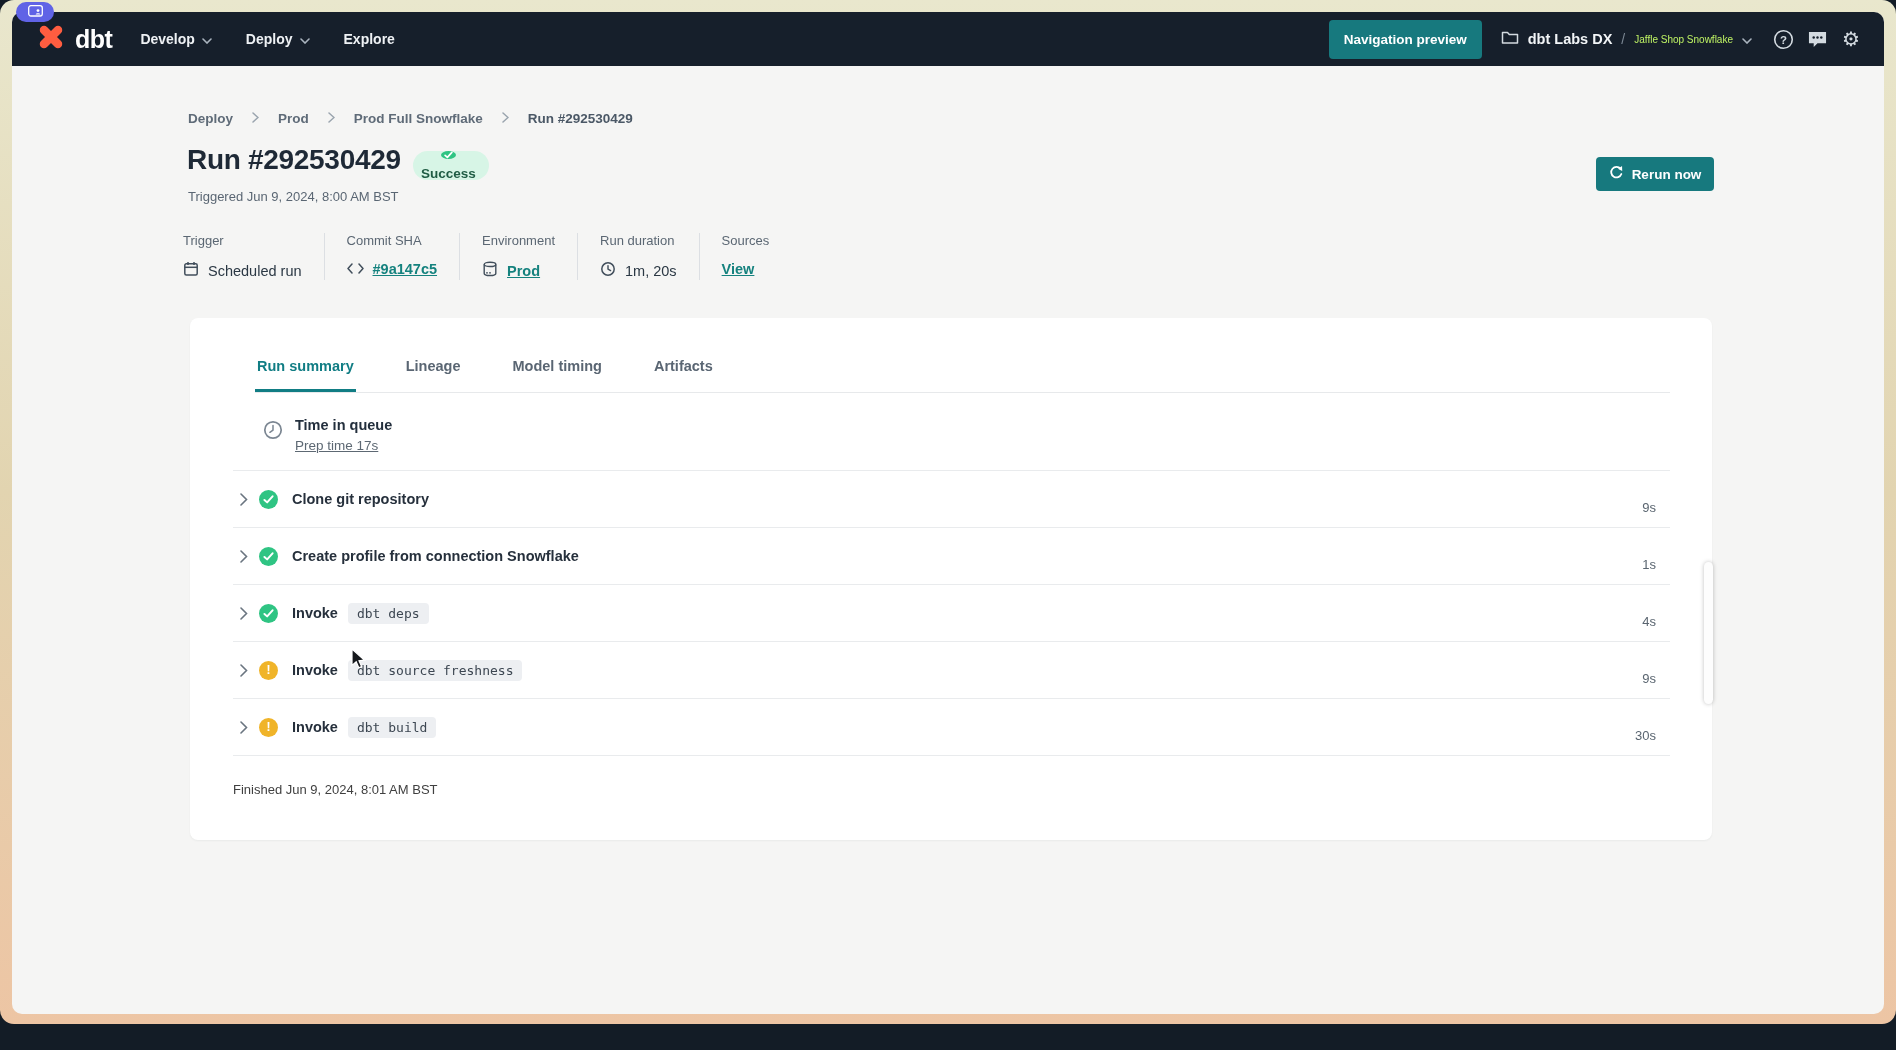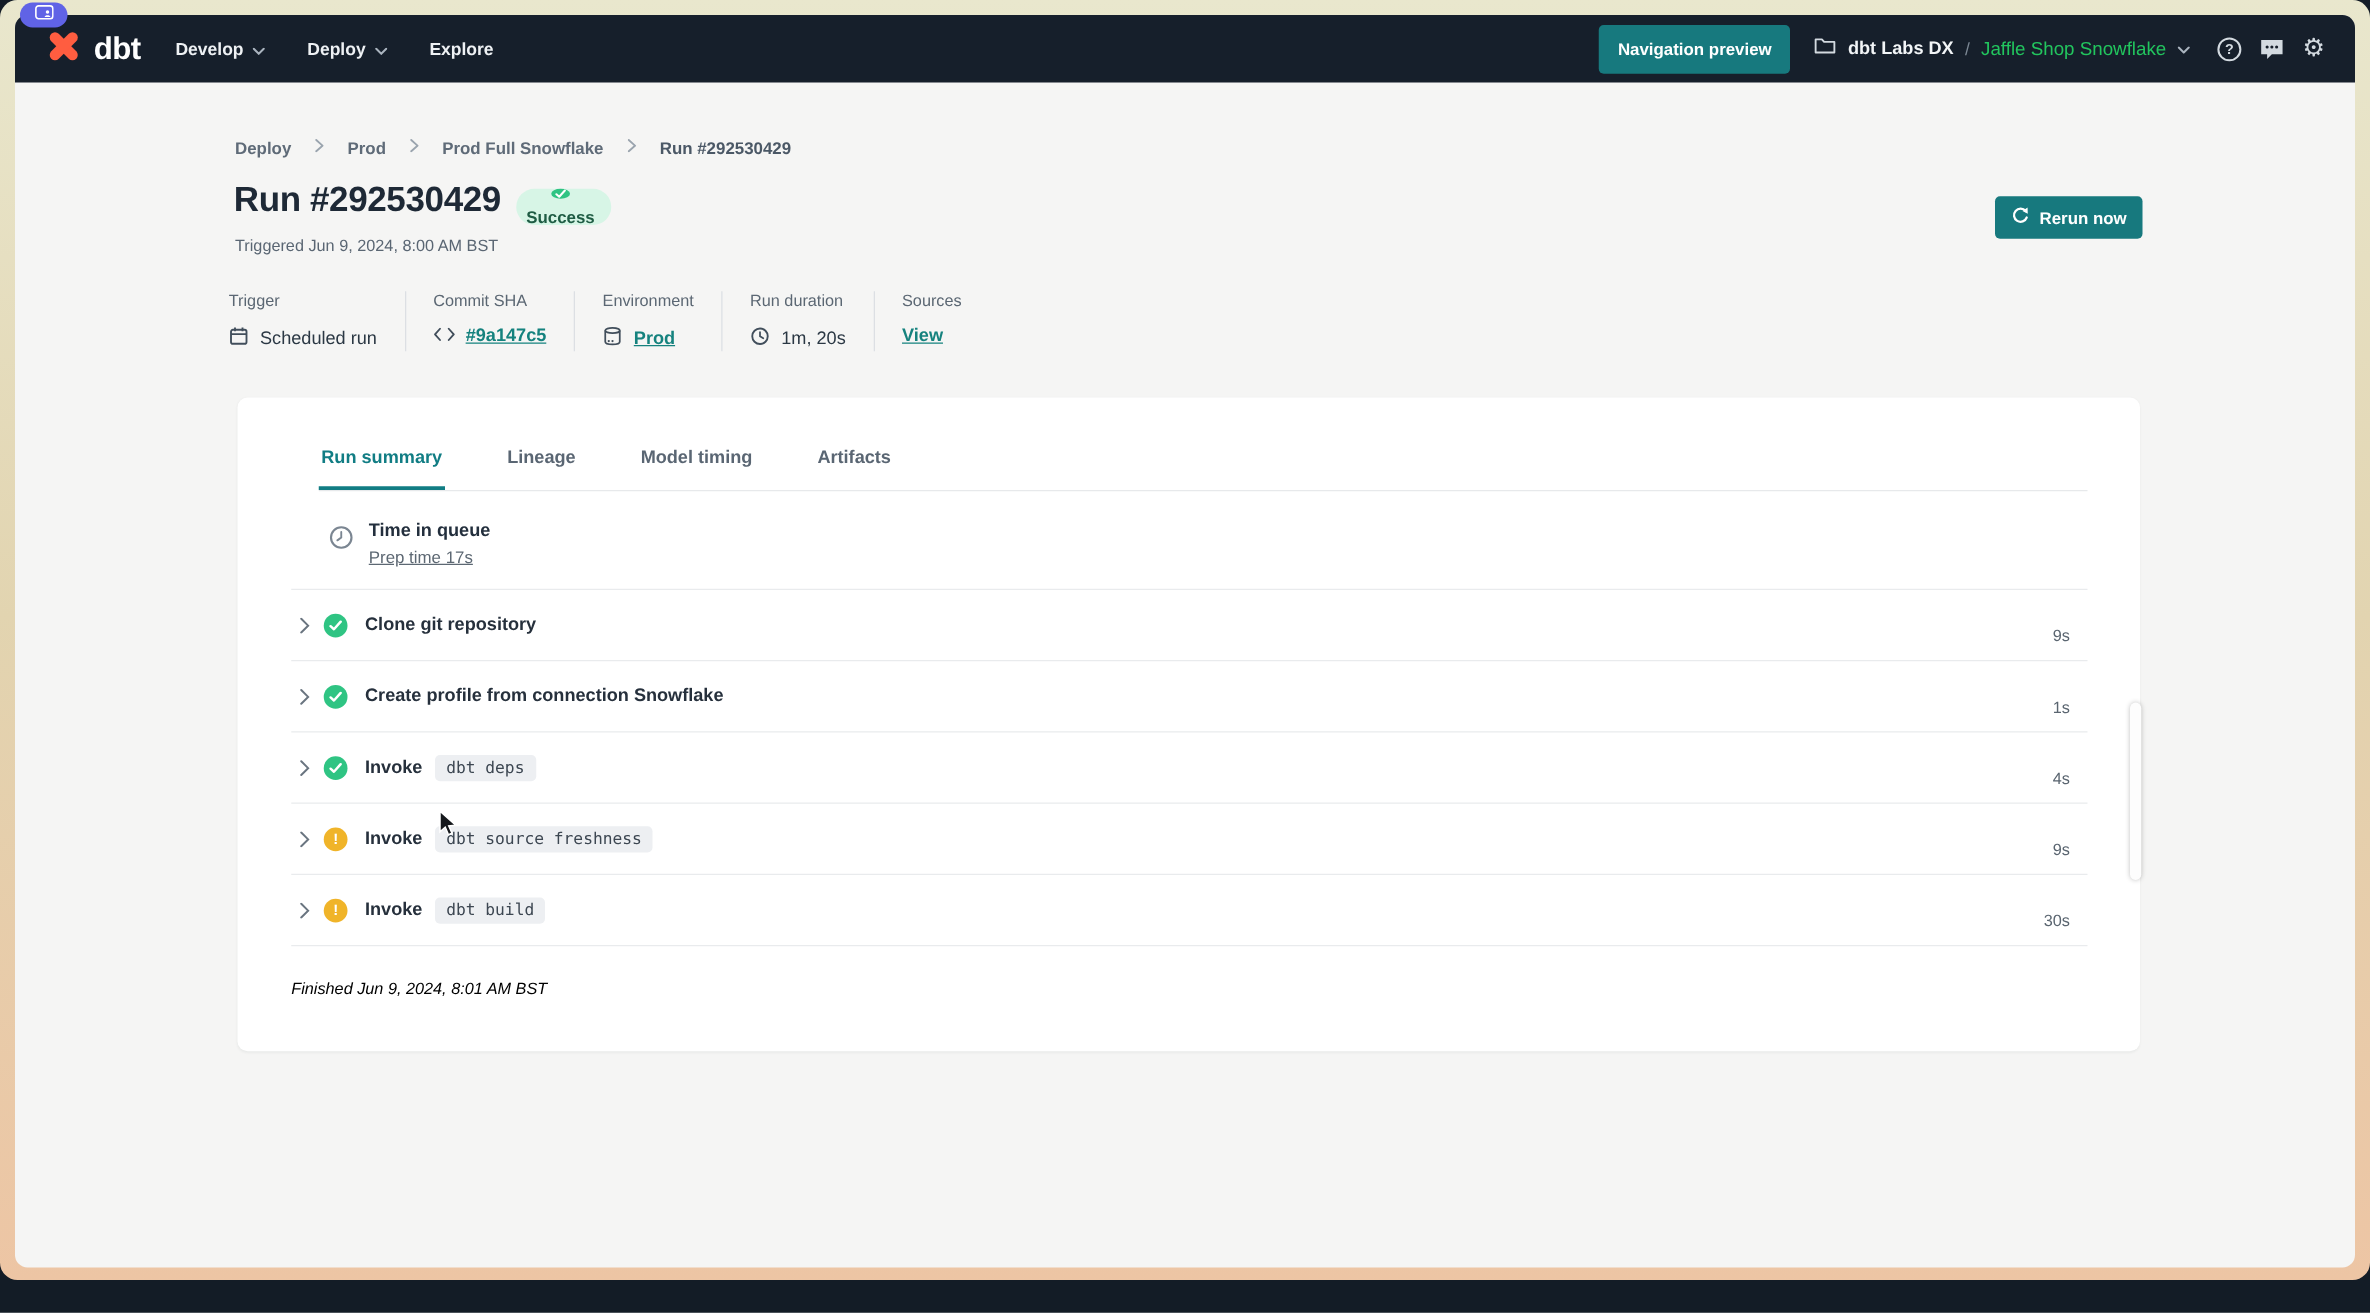--- a/index.html
+++ b/index.html
@@ -16,21 +16,21 @@
   .logo { display:flex; align-items:center; }
   .logo-text { color:#fff; font-size:25px; font-weight:700; margin-left:8px; letter-spacing:-0.5px; }
   .mainnav { display:flex; align-items:center; margin-left:28px; gap:34px; }
   .nav-item { display:flex; align-items:center; gap:7px; color:#eef1f4; font-size:14px; font-weight:700; cursor:pointer; }
   .top-right { margin-left:auto; display:flex; align-items:center; gap:19px; }
   .preview-btn { background:#17797e; color:#fff; font-size:13.5px; font-weight:700;
                  padding:12px 15px; border-radius:4px; border:none; cursor:pointer; }
   .proj { display:flex; align-items:center; gap:9px; }
   .proj .account { color:#f2f5f7; font-size:14.5px; font-weight:700; }
   .proj .sep { color:#7c8894; font-size:14px; }
-  .proj .project { color:#22c55e; font-size:15px; }
+  .proj .project { color:#bef264; font-size:10px; }
   .top-icons { display:flex; align-items:center; gap:10px; }
   .icon-btn { width:24px; height:24px; display:flex; align-items:center; justify-content:center; cursor:pointer; }
   .gear-glyph { color:#d3dae0; font-size:20px; line-height:1; }
 
   
   .breadcrumb { position:absolute; left:176px; top:97px; display:flex; align-items:center; gap:19px; }
   .crumb { font-size:13.5px; font-weight:600; color:#5f6b78; cursor:pointer; }
   .crumb.current { color:#4b5866; cursor:default; }
   .page-title { position:absolute; left:175px; top:132px; font-size:28px; font-weight:700; color:#1e2936; letter-spacing:-0.3px; }
   .status-badge { position:absolute; left:401px; top:139px; height:29px; padding:0 13px 0 8px;
@@ -67,21 +67,21 @@
   .status-ic { width:19px; height:19px; border-radius:50%; margin-left:11px;
                display:flex; align-items:center; justify-content:center; flex:none; }
   .status-ic.success { background:#2fc483; }
   .status-ic.warning { background:#f0b429; }
   .status-ic.warning::after { content:"!"; color:#fff; font-size:12px; font-weight:700; }
   .step-label { margin-left:14px; font-size:14.5px; font-weight:700; color:#26303c; }
   .code-chip { margin-left:10px; font-family:"DejaVu Sans Mono",monospace; font-size:13px; color:#3d4752;
                background:#edeff2; padding:3px 9px; border-radius:4px; }
   .duration { margin-left:auto; margin-right:14px; font-size:13px; color:#5a6570;margin-top:17px; }
 
-  .card-footer { margin:26px 0 28px 0; font-size:13px; color:#000000;font-style:italic; }
+  .card-footer { margin:26px 0 28px 0; font-size:13px; color:#404040; }
 
   .scroll-thumb { position:absolute; left:1692px; top:550px; width:9px; height:142px; border-radius:5px;
                   background:#fdfdfd; box-shadow:0 0 4px rgba(0,0,0,0.25); cursor:pointer; }
 
   .pill { position:absolute; left:16px; top:2px; width:38px; height:20px; border-radius:10px;
           background:#6063e6; display:flex; align-items:center; justify-content:center; z-index:30; }
   .cursor { position:absolute; left:339px; top:636px; z-index:40; pointer-events:none; }
 </style>
 </head>
 <body>

